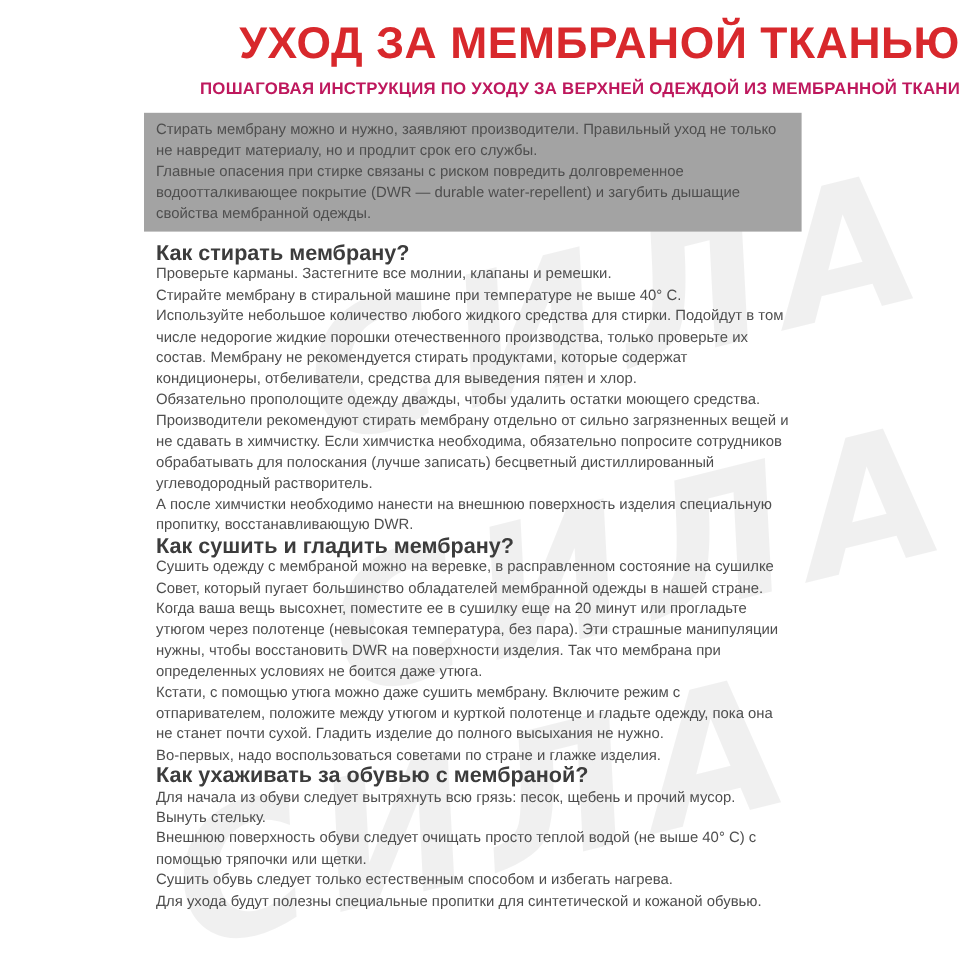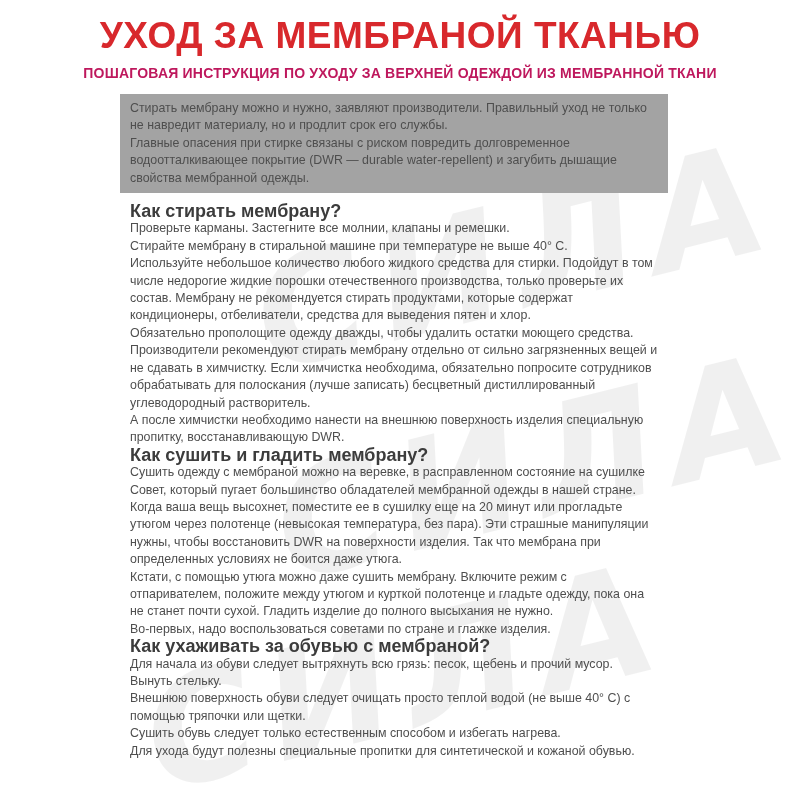--- a/index.html
+++ b/index.html
@@ -28,21 +28,21 @@
     white-space: nowrap;
     user-select: none;
   }
   .wm1 { left: 250px; top: 170px; }
   .wm2 { left: 270px; top: 380px; }
   .wm3 { left: 140px; top: 590px; }
 
   header {
     position: relative;
     z-index: 1;
-    text-align: center;
+    text-align: right;
     padding-top: 16px;
   }
   h1 {
     margin: 0;
     font-size: 37px;
     line-height: 40px;
     font-weight: bold;
     letter-spacing: 0.5px;
     color: #d8282c;
   }

